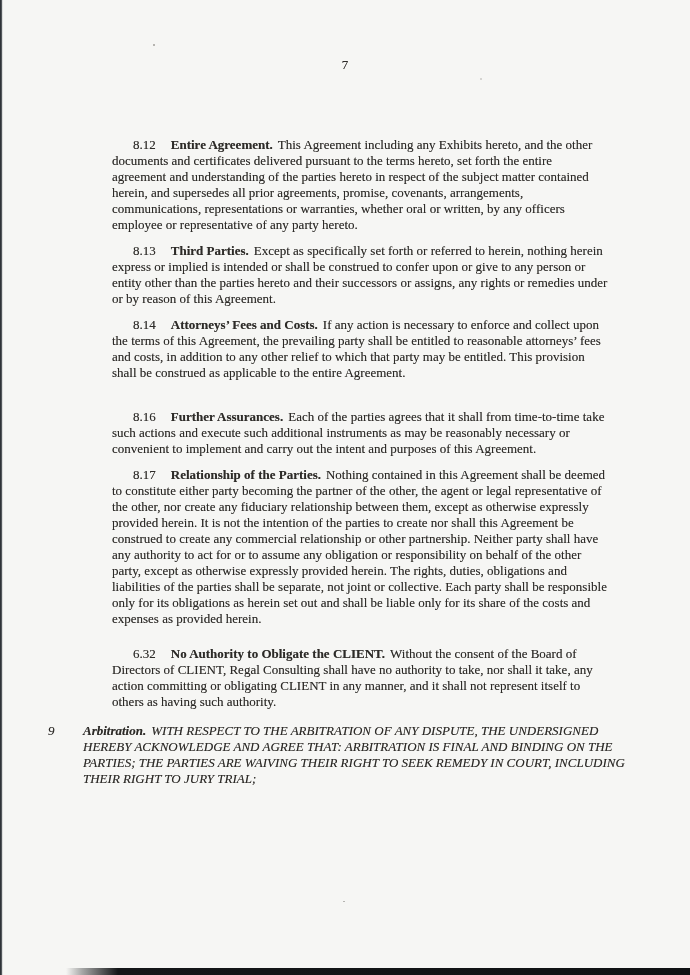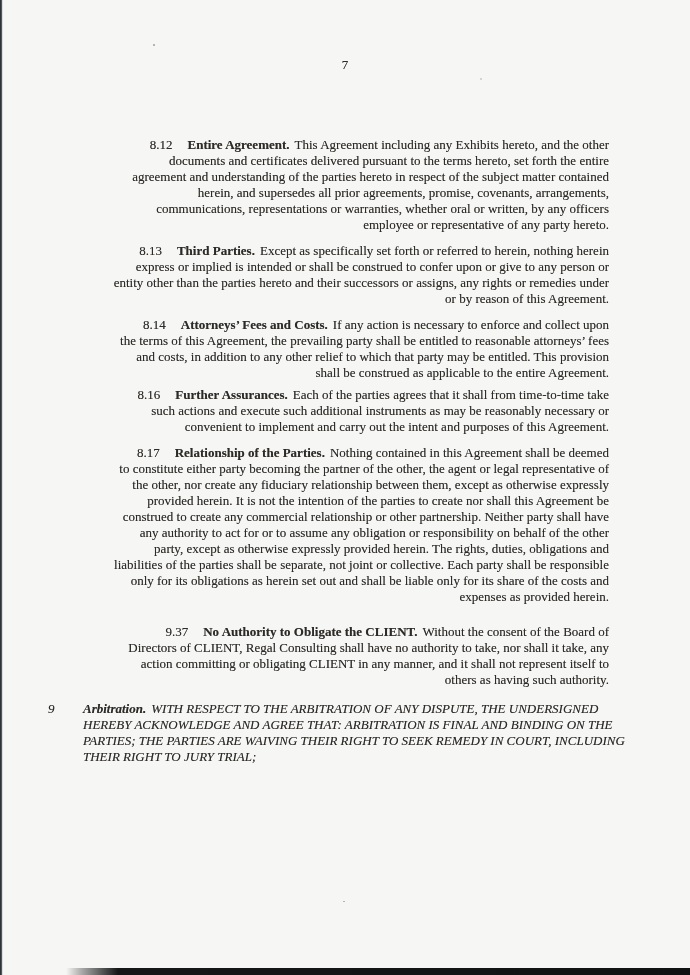--- a/index.html
+++ b/index.html
@@ -24,24 +24,23 @@
     text-align: center;
     font-size: 13px;
     line-height: 16px;
   }
   p.clause {
     width: 497px;
     margin: 10px 0 0 112px;
     text-indent: 21px;
     font-size: 13px;
     line-height: 16px;
-    text-align: right;
   }
   p.c812 { margin-top: 64px; }
-  p.c816 { margin-top: 6px; }
+  p.c816 { margin-top: 28px; }
   p.c818 { margin-top: 19px; }
   .num { margin-right: 15px; }
   .hd { font-weight: bold; }
   .bd { margin-left: 5px; }
   p.clause9 {
     margin: 13px 0 0 48px;
     width: 556px;
     padding-left: 35px;
     text-indent: -35px;
     font-size: 13px;
@@ -91,21 +90,21 @@
 
   <p class="clause"><span class="num">8.13</span><span class="hd">Third Parties.</span><span class="bd">Except as specifically set forth or referred to herein, nothing herein express or implied is intended or shall be construed to confer upon or give to any person or entity other than the parties hereto and their successors or assigns, any rights or remedies under or by reason of this Agreement.</span></p>
 
   <p class="clause"><span class="num">8.14</span><span class="hd">Attorneys’ Fees and Costs.</span><span class="bd">If any action is necessary to enforce and collect upon the terms of this Agreement, the prevailing party shall be entitled to reasonable attorneys’ fees and costs, in addition to any other relief to which that party may be entitled. This provision shall be construed as applicable to the entire Agreement.</span></p>
 
 
   <p class="clause c816"><span class="num">8.16</span><span class="hd">Further Assurances.</span><span class="bd">Each of the parties agrees that it shall from time-to-time take such actions and execute such additional instruments as may be reasonably necessary or convenient to implement and carry out the intent and purposes of this Agreement.</span></p>
 
   <p class="clause"><span class="num">8.17</span><span class="hd">Relationship of the Parties.</span><span class="bd">Nothing contained in this Agreement shall be deemed to constitute either party becoming the partner of the other, the agent or legal representative of the other, nor create any fiduciary relationship between them, except as otherwise expressly provided herein. It is not the intention of the parties to create nor shall this Agreement be construed to create any commercial relationship or other partnership. Neither party shall have any authority to act for or to assume any obligation or responsibility on behalf of the other party, except as otherwise expressly provided herein. The rights, duties, obligations and liabilities of the parties shall be separate, not joint or collective. Each party shall be responsible only for its obligations as herein set out and shall be liable only for its share of the costs and expenses as provided herein.</span></p>
 
-  <p class="clause c818"><span class="num">9.37</span><span class="hd">No Authority to Obligate the CLIENT.</span><span class="bd">Without the consent of the Board of Directors of CLIENT, Regal Consulting shall have no authority to take, nor shall it take, any action committing or obligating CLIENT in any manner, and it shall not represent itself to others as having such authority.</span></p>
+  <p class="clause c818"><span class="num">6.32</span><span class="hd">No Authority to Obligate the CLIENT.</span><span class="bd">Without the consent of the Board of Directors of CLIENT, Regal Consulting shall have no authority to take, nor shall it take, any action committing or obligating CLIENT in any manner, and it shall not represent itself to others as having such authority.</span></p>
 
   <p class="clause9"><span class="num9">9</span><span class="hd">Arbitration.</span><span class="bd">WITH RESPECT TO THE ARBITRATION OF ANY DISPUTE, THE UNDERSIGNED HEREBY ACKNOWLEDGE AND AGREE THAT: ARBITRATION IS FINAL AND BINDING ON THE PARTIES; THE PARTIES ARE WAIVING THEIR RIGHT TO SEEK REMEDY IN COURT, INCLUDING THEIR RIGHT TO JURY TRIAL;</span></p>
 
   <div class="edge-left"></div>
   <div class="edge-bottom"></div>
   <div class="speck s1"></div>
   <div class="speck s2"></div>
   <div class="speck s3"></div>
 
 </div>

